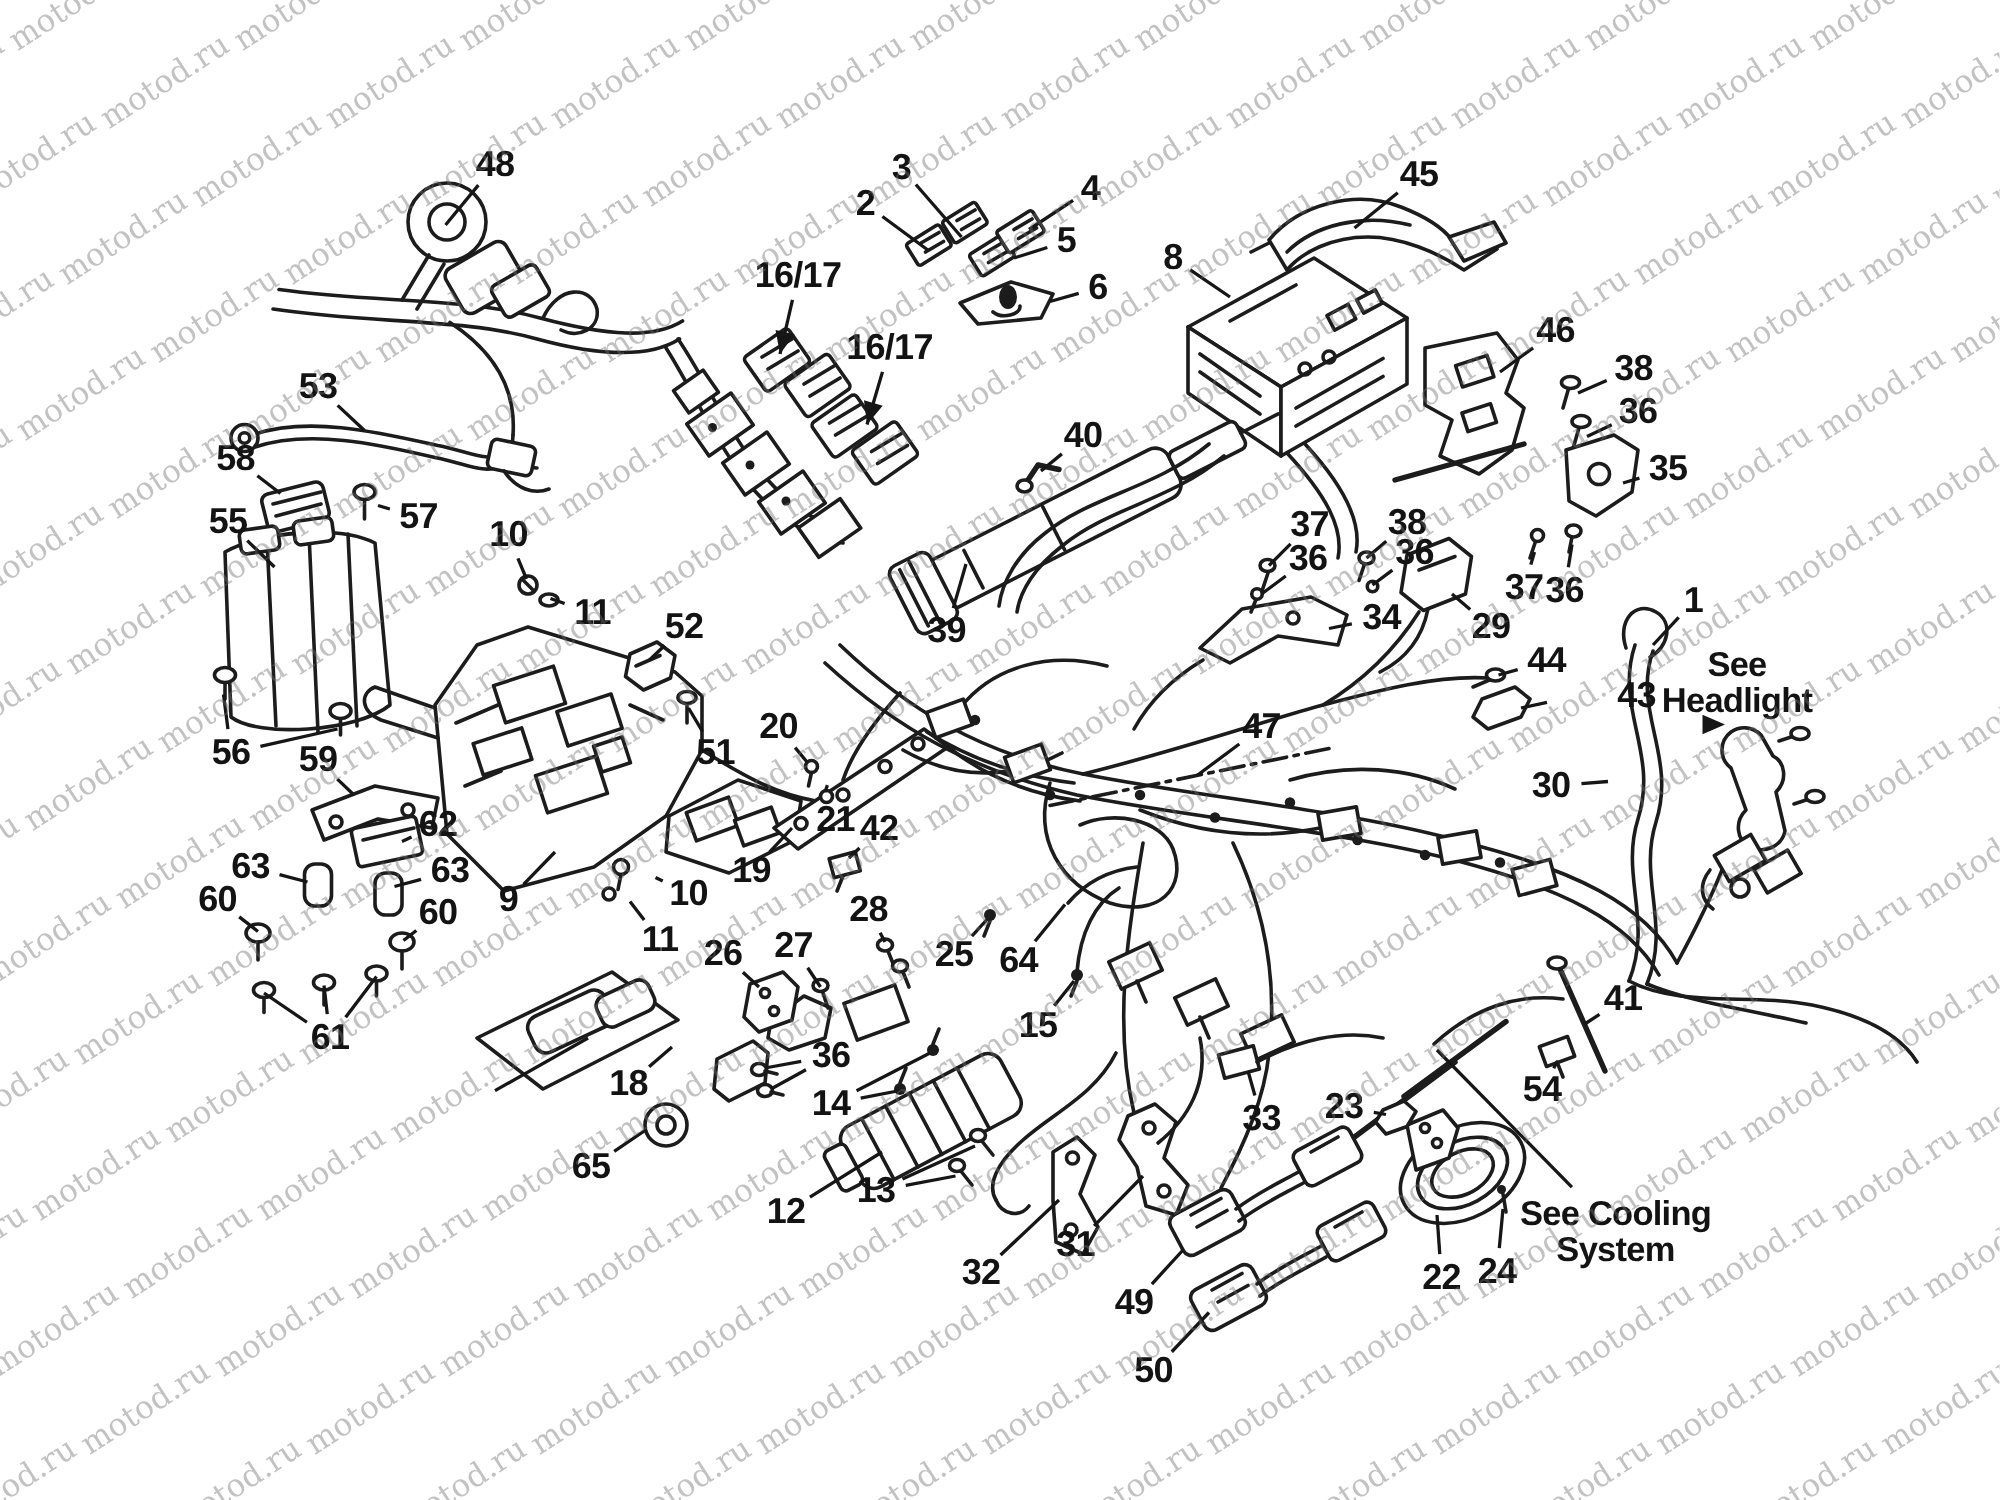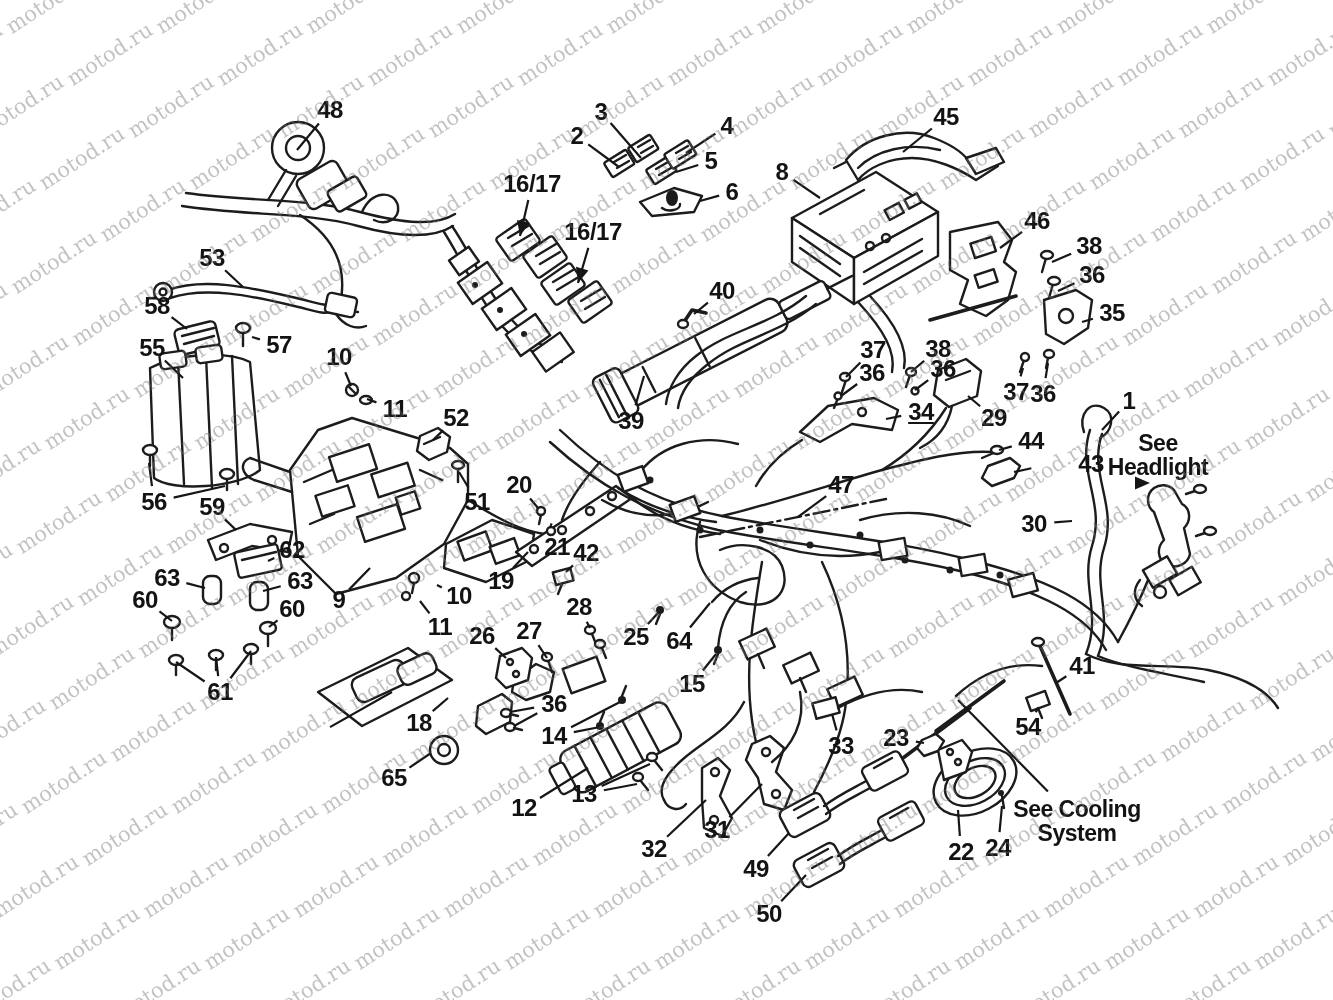--- a/index.html
+++ b/index.html
@@ -543,21 +543,21 @@
       <div class="callout" style="left: 157px; top: 306px;">58</div>
       <div class="callout" style="left: 279px; top: 345px;">57</div>
       <div class="callout" style="left: 152px; top: 348px;">55</div>
       <div class="callout" style="left: 722px; top: 291px;">40</div>
       <div class="callout" style="left: 339px; top: 357px;">10</div>
       <div class="callout" style="left: 395px; top: 409px;">11</div>
       <div class="callout" style="left: 873px; top: 350px;">37</div>
       <div class="callout" style="left: 872px; top: 373px;">36</div>
       <div class="callout" style="left: 938px; top: 349px;">38</div>
       <div class="callout" style="left: 943px; top: 369px;">36</div>
-      <div class="callout" style="left: 921px; top: 412px; text-decoration: underline;">34</div>
+      <div class="callout" style="left: 921px; top: 412px;">34</div>
       <div class="callout" style="left: 994px; top: 418px;">29</div>
       <div class="callout" style="left: 1016px; top: 392px;">37</div>
       <div class="callout" style="left: 1043px; top: 394px;">36</div>
       <div class="callout" style="left: 1129px; top: 401px;">1</div>
       <div class="callout" style="left: 1031px; top: 441px;">44</div>
       <div class="callout" style="left: 1051px; top: 464px; margin-left: 40px;">43</div>
       <div class="callout" style="left: 1034px; top: 524px;">30</div>
       <div class="callout" style="left: 456px; top: 418px;">52</div>
       <div class="callout" style="left: 477px; top: 502px;">51</div>
       <div class="callout" style="left: 519px; top: 485px;">20</div>

